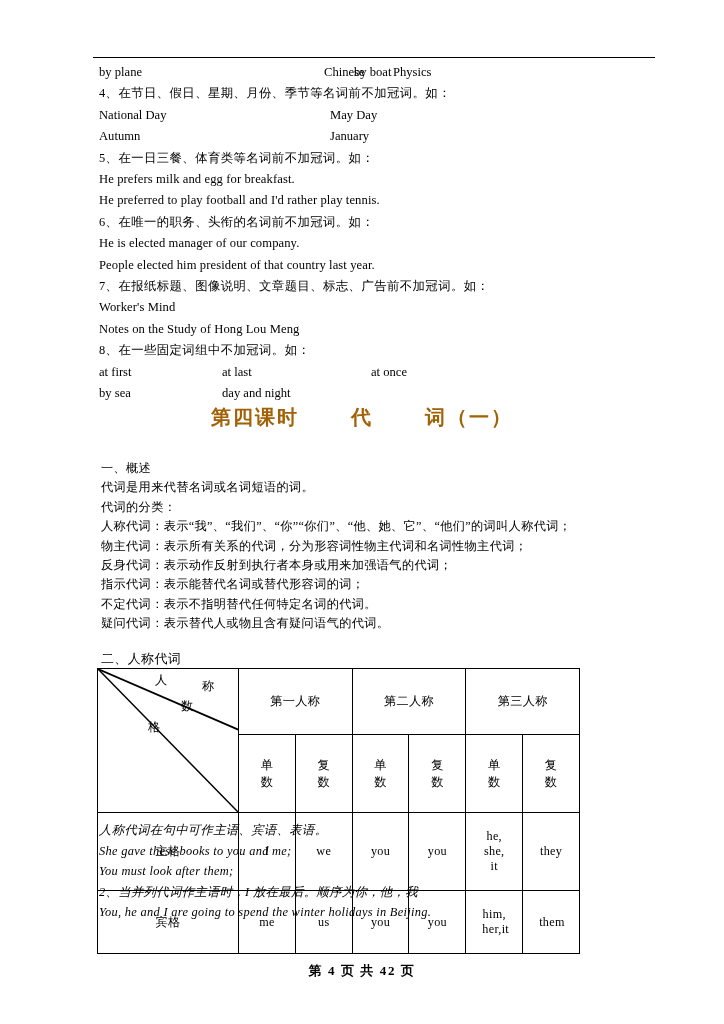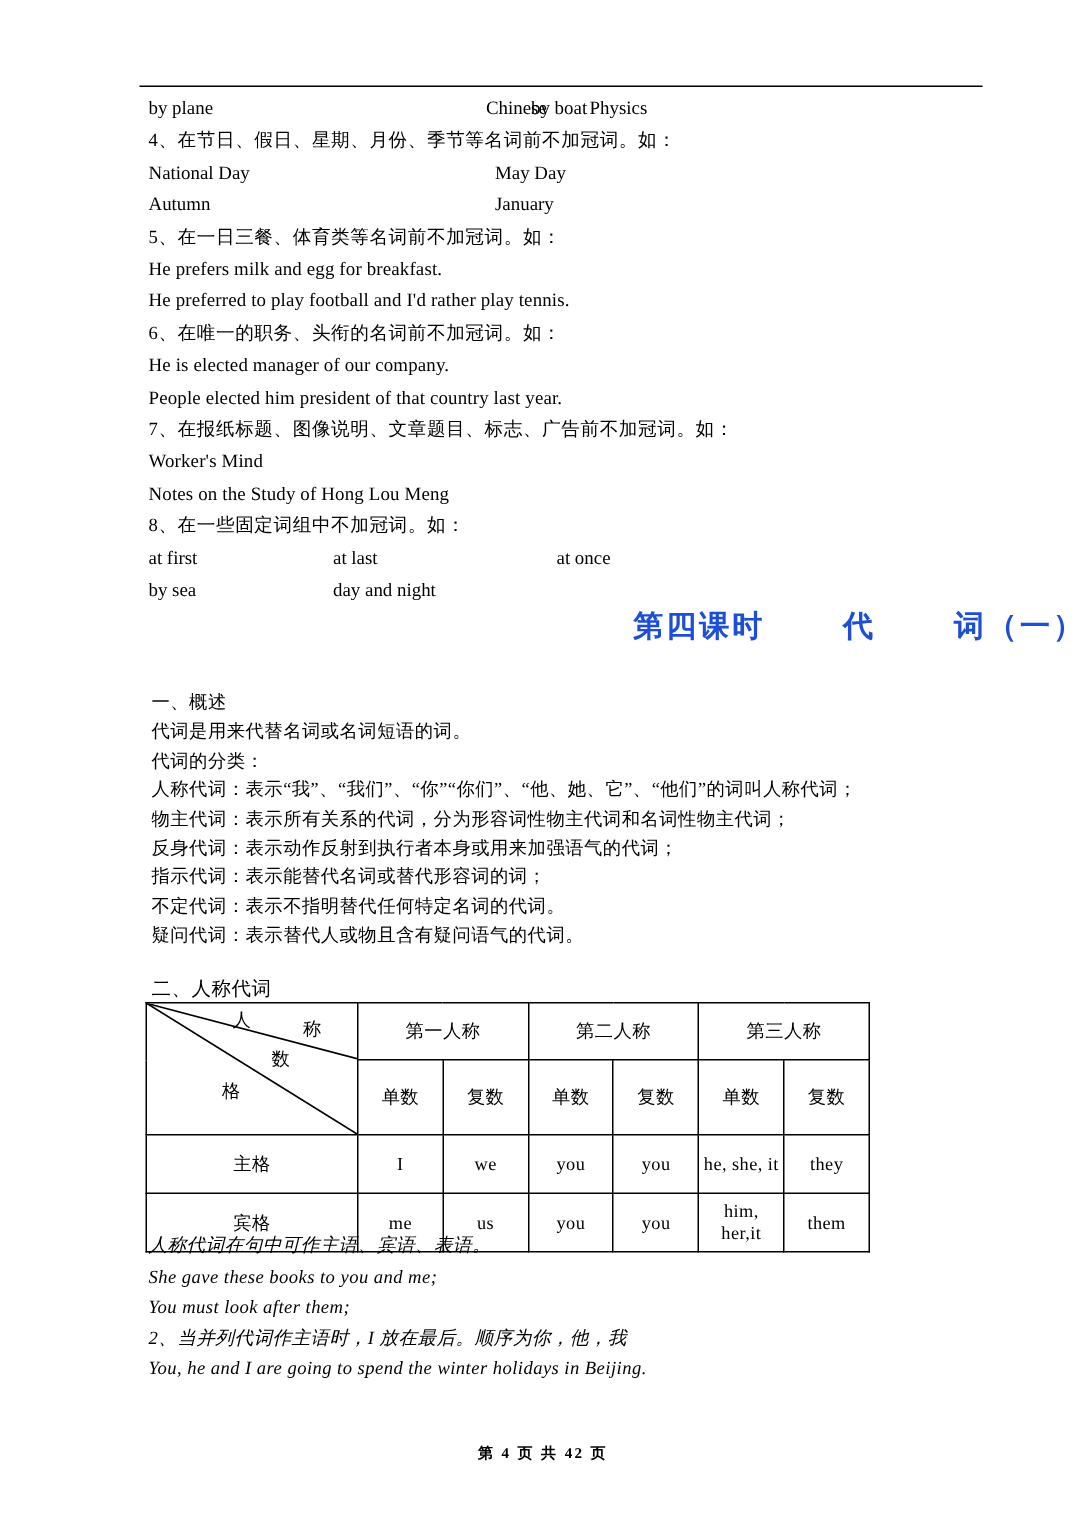--- a/index.html
+++ b/index.html
@@ -72,26 +72,26 @@
   .c2w { left: 231px; padding-left: 24px; }
   .cA { left: 225px; text-align: center; }
   .cB { left: 294px; }
 
   
   .red-title {
     position: absolute;
     left: 0;
     top: 404px;
     width: 724px;
-    text-align: right;
+    text-align: center;
     font-family: "DejaVu Sans", "Liberation Sans", sans-serif;
     font-weight: bold;
     font-size: 20px;
     letter-spacing: 2px;
-    color: #1d4ed8;
+    color: #a16207;
   }
   .red-title .gap { display: inline-block; width: 34px; }
 
   
   .sec-overview {
     position: absolute;
     left: 101px;
     top: 459px;
     width: 560px;
   }
@@ -121,21 +121,21 @@
     border-collapse: collapse;
     width: 483px;
     table-layout: fixed;
   }
   table.pron td, table.pron th {
     border: 1px solid #000;
     font-weight: normal;
     font-size: 12.2px;
     text-align: center;
     vertical-align: middle;
-    padding: 2px;
+    padding: 16px;
     letter-spacing: 0.3px;
   }
   .corner-cell {
     position: relative;
     width: 140px;
     height: 78px;
     padding: 0 !important;
   }
   .corner-cell svg {
     position: absolute;
@@ -181,21 +181,21 @@
     letter-spacing: 0.3px;
   }
 
   
   .footer {
     position: absolute;
     left: 0;
     top: 962px;
     width: 724px;
     text-align: center;
-    font-size: 10px;
+    font-size: 13px;
     letter-spacing: 1.6px;
     font-weight: bold;
   }
 </style>
 </head>
 <body>
 
 <div class="page">
 
   <div class="header-rule"></div>

